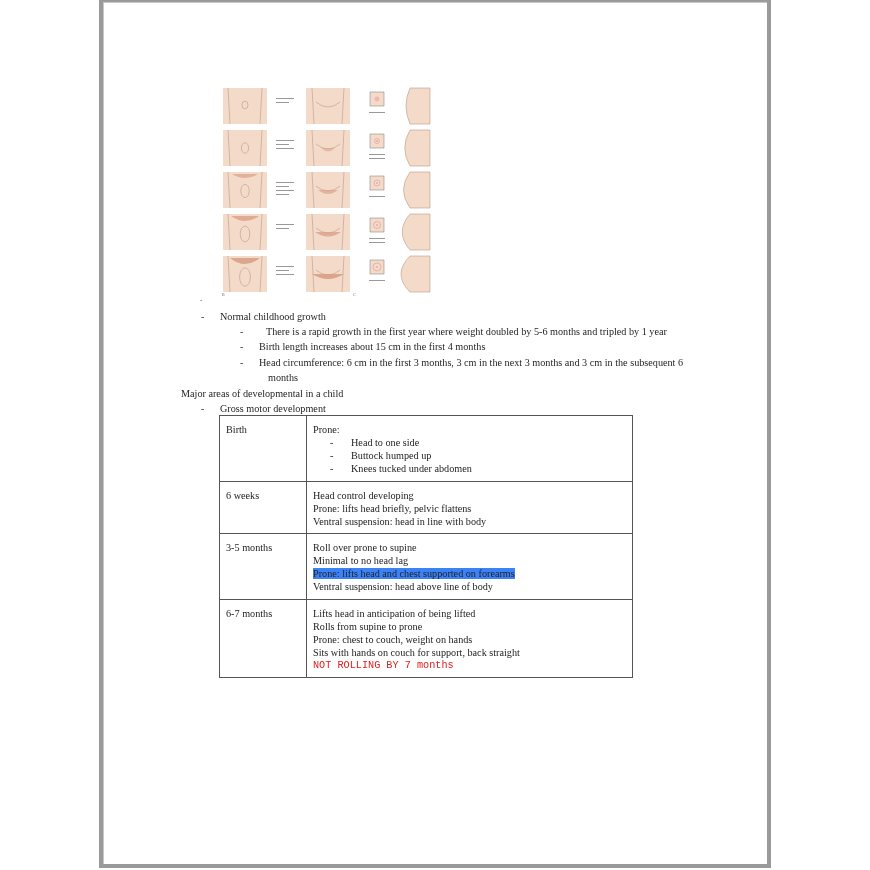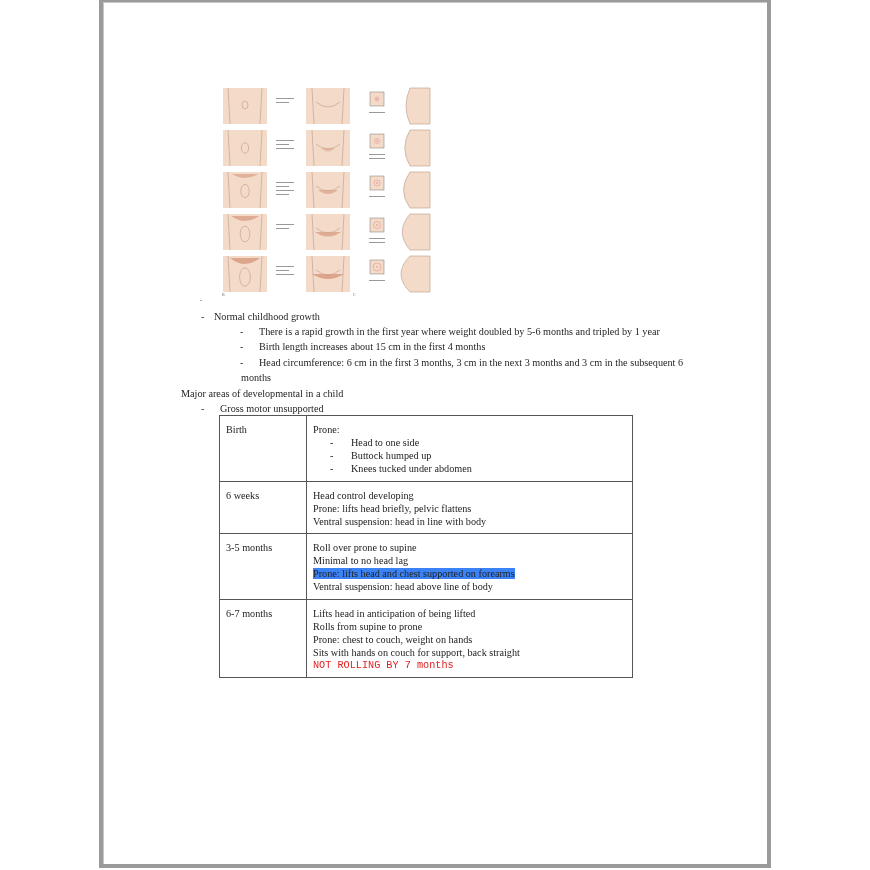--- a/index.html
+++ b/index.html
@@ -104,33 +104,33 @@
         <path d="M190 171 Q172 189 190 207 L210 207 L210 171 Z" fill="#f4dbc9" stroke="#b89a88" stroke-width="0.6"></path>
       </g>
   </svg>
   <span class="fig-cap" style="left:2px; top:207px;">B</span>
   <span class="fig-cap" style="left:133px; top:207px;">C</span>
 </div>
 
 <span class="dash" style="left:200px; top:293px; font-size:7px;">-</span>
 
 <span class="dash" style="left:201px; top:309px;">-</span>
-<span class="txt" style="left:214px; top:309px;">Normal childhood growth</span>
+<span class="txt" style="left:220px; top:309px;">Normal childhood growth</span>
 
 <span class="dash" style="left:240px; top:324px;">-</span>
-<span class="txt" style="left:259px; top:324px;">There is a rapid growth in the first year where weight doubled by 5-6 months and tripled by 1 year</span>
+<span class="txt" style="left:266px; top:324px;">There is a rapid growth in the first year where weight doubled by 5-6 months and tripled by 1 year</span>
 <span class="dash" style="left:240px; top:339px;">-</span>
 <span class="txt" style="left:259px; top:339px;">Birth length increases about 15 cm in the first 4 months</span>
 <span class="dash" style="left:240px; top:355px;">-</span>
 <span class="txt" style="left:259px; top:355px;">Head circumference: 6 cm in the first 3 months, 3 cm in the next 3 months and 3 cm in the subsequent 6</span>
-<span class="txt" style="left:241px; top:370px;">months</span>
+<span class="txt" style="left:268px; top:370px;">months</span>
 
 <span class="txt" style="left:181px; top:386px;">Major areas of developmental in a child</span>
 <span class="dash" style="left:201px; top:401px;">-</span>
-<span class="txt" style="left:220px; top:401px;">Gross motor unsupported</span>
+<span class="txt" style="left:220px; top:401px;">Gross motor development</span>
 
 <table class="gm">
   <tbody>
     <tr style="height:66px;">
       <td class="age">Birth</td>
       <td>
         <span class="line">Prone:</span>
         <span class="sub"><span class="d">-</span><span>Head to one side</span></span>
         <span class="sub"><span class="d">-</span><span>Buttock humped up</span></span>
         <span class="sub"><span class="d">-</span><span>Knees tucked under abdomen</span></span>

